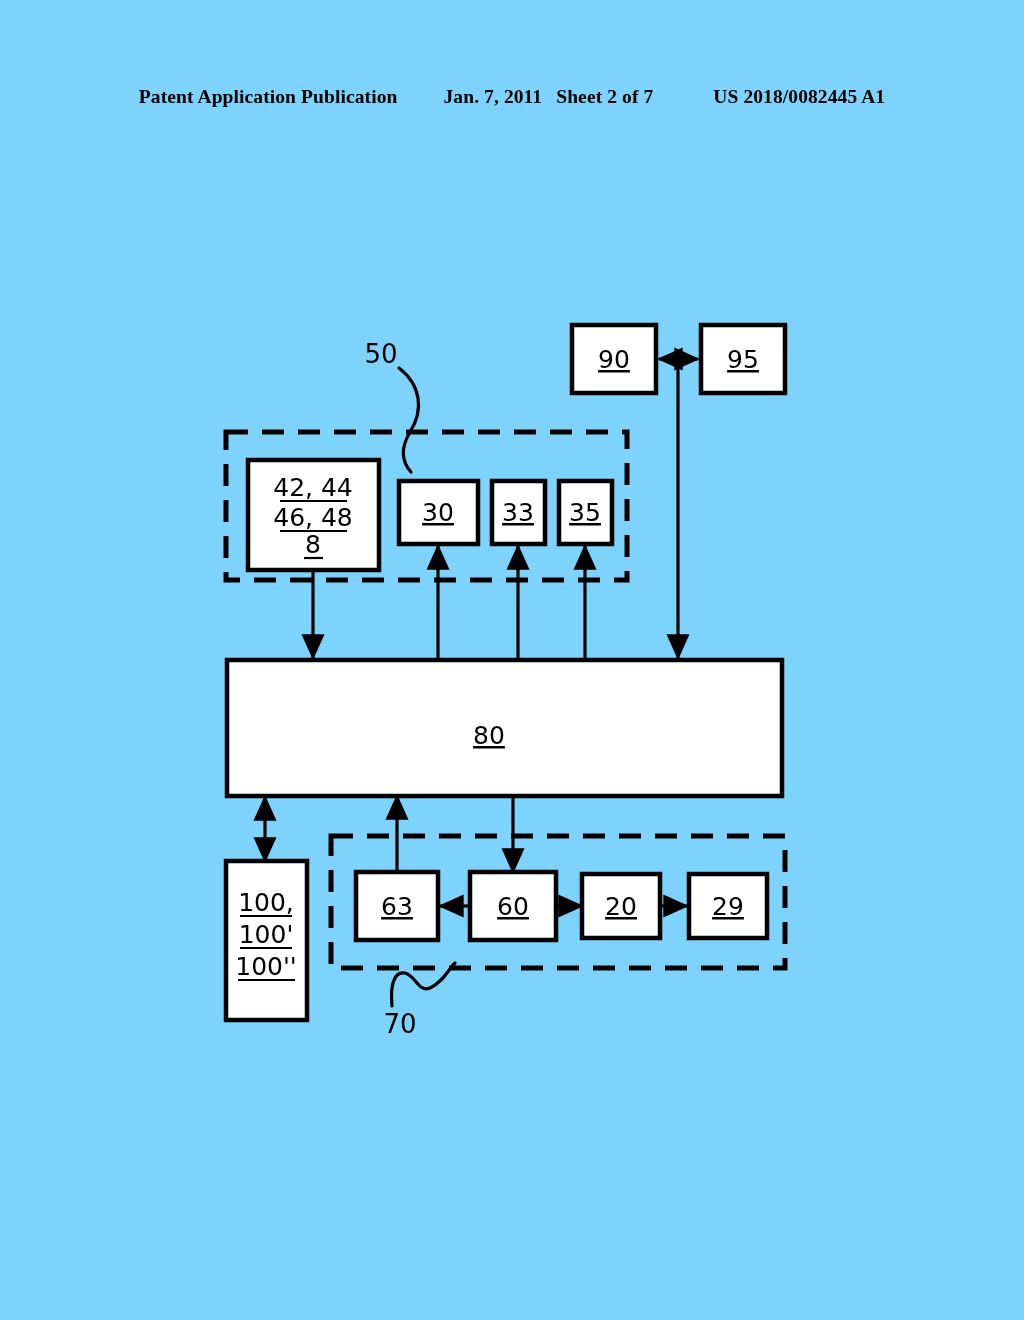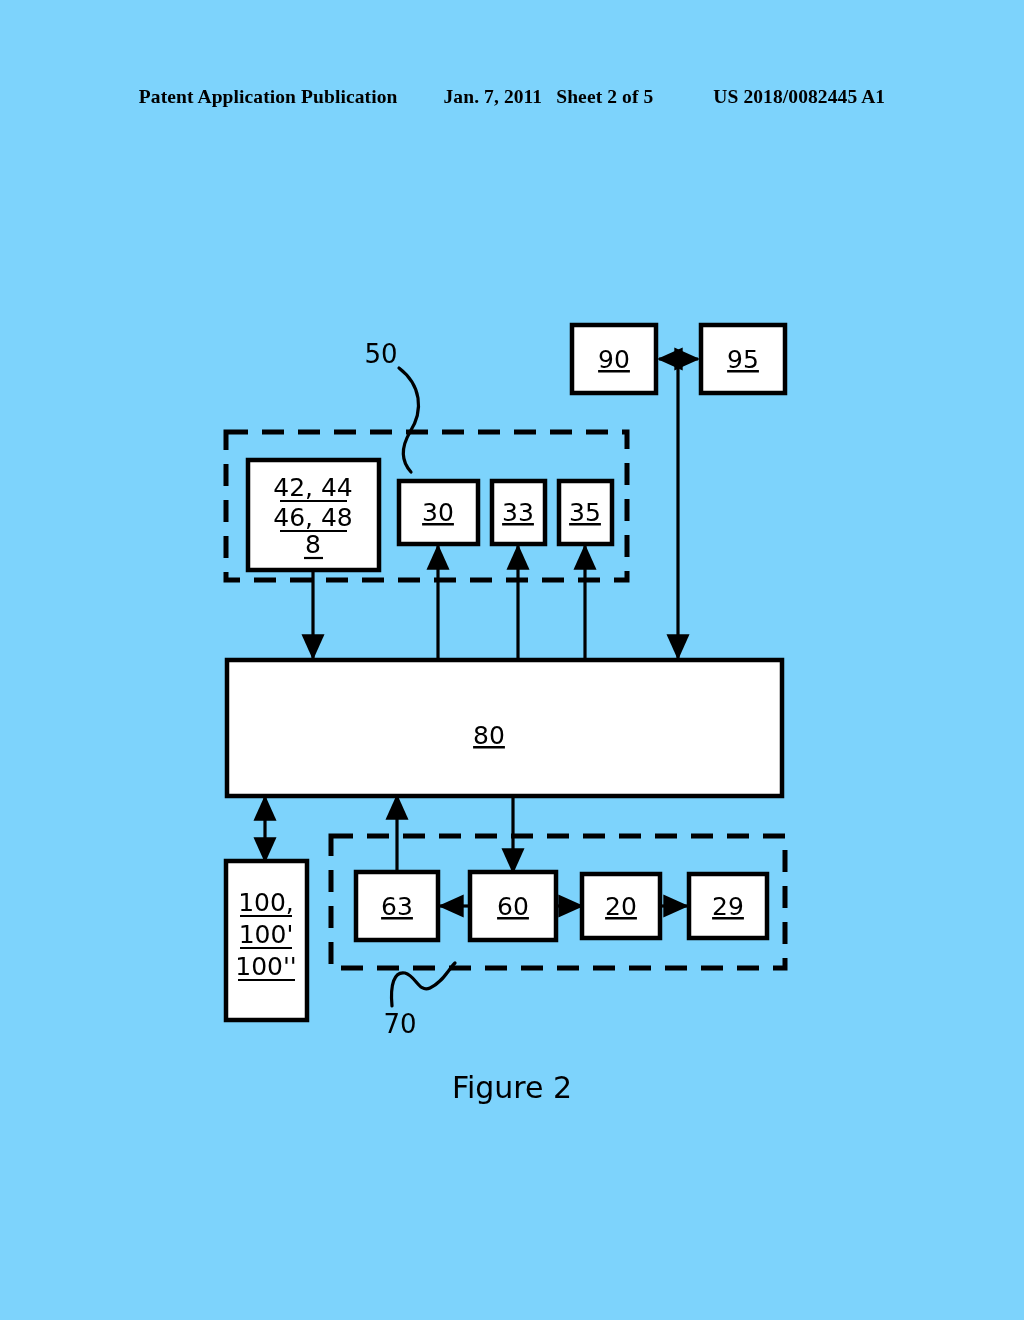--- a/index.html
+++ b/index.html
@@ -111,21 +111,21 @@
 </head>
 <body>
 
 <div id="page">
 
   <div id="pub-header">
     <span class="seg">Patent Application Publication</span>
     <span class="gap-a"></span>
     <span class="seg">Jan. 7, 2011</span>
     <span class="gap-b"></span>
-    <span class="seg">Sheet 2 of 5</span>
+    <span class="seg">Sheet 2 of 7</span>
     <span class="gap-c"></span>
     <span class="seg">US 2018/0082445 A1</span>
   </div>
 
   <svg id="diagram" viewBox="0 0 1024 1320">
     <defs>
       <marker id="arrowEnd" markerWidth="10" markerHeight="10" refX="7.4" refY="4" orient="auto" markerUnits="strokeWidth">
         <path d="M0,0.4 L8,4 L0,7.6 z" fill="#000000"></path>
       </marker>
       <marker id="arrowStart" markerWidth="10" markerHeight="10" refX="0.6" refY="4" orient="auto" markerUnits="strokeWidth">
@@ -207,15 +207,14 @@
     <rect class="solid-box" x="582" y="874" width="78" height="64"></rect>
     <text class="box-label" x="621" y="908">20</text>
 
     <rect class="solid-box" x="689" y="874" width="78" height="64"></rect>
     <text class="box-label" x="728" y="908">29</text>
 
     <text class="ref-label" x="381" y="363">50</text>
     <text class="ref-label" x="400" y="1033">70</text>
   </svg>
 
-  <div id="fig-caption">Figure 2</div>
 
 </div>
 
 </body></html>

